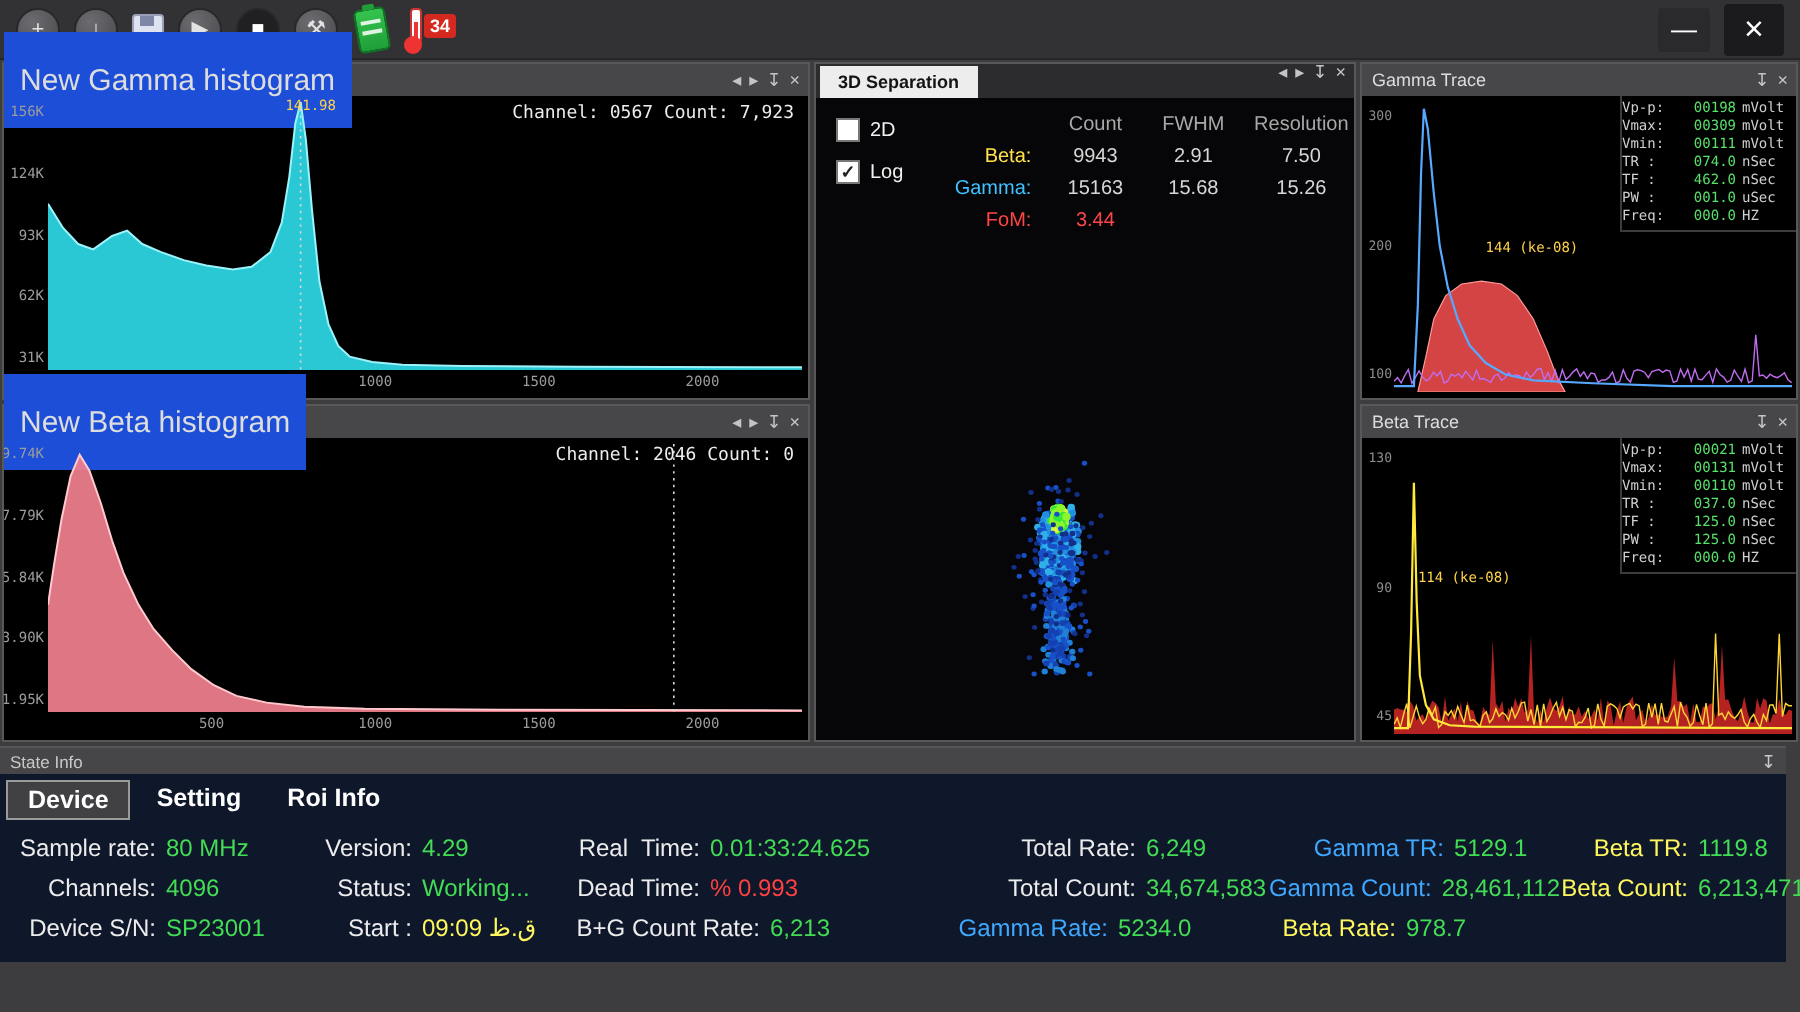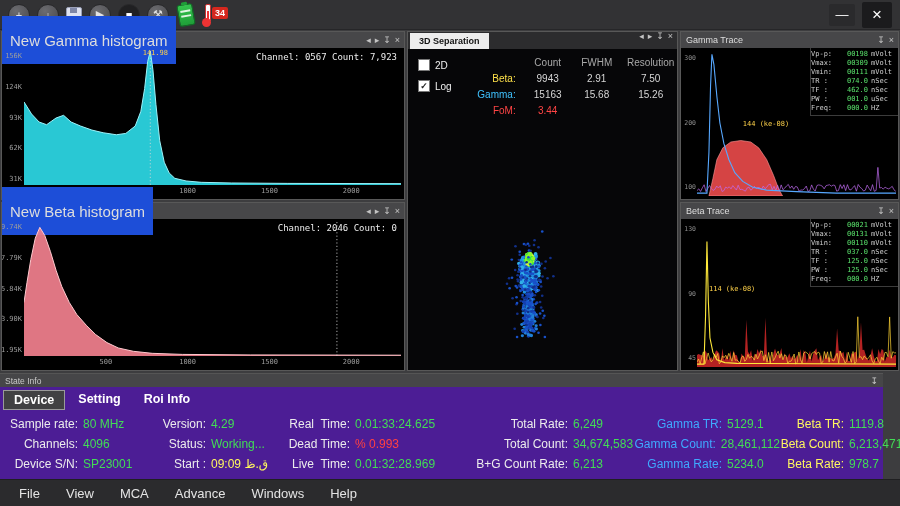--- a/index.html
+++ b/index.html
@@ -67,21 +67,21 @@
   .trace-yticks{position:absolute;left:1px;top:6px;bottom:8px;width:14px;display:flex;flex-direction:column;justify-content:space-between;align-items:flex-end;font-size:6.5px;color:#8d8d8d;font-family:"DejaVu Sans Mono",monospace;z-index:2;}
   .tplot{position:absolute;left:16px;right:2px;top:2px;bottom:3px;}
   .tplot svg{width:100%;height:100%;display:block;}
   .traceinfo{position:absolute;top:0;right:0;z-index:3;background:rgba(0,0,0,.78);border-left:1px solid #3c3c3c;border-bottom:1px solid #3c3c3c;padding:2px 0;font-family:"DejaVu Sans Mono",monospace;font-size:7px;line-height:9px;}
   .irow{display:flex;gap:3px;}
   .il{color:#cfcfcf;width:27px;}
   .iv{color:#59e06b;width:27px;text-align:right;}
   .iu{color:#cfcfcf;width:27px;}
 
   
-  .stateinfo{position:absolute;top:373px;left:0;right:17px;height:107px;background:#4c1d95;border-top:1px solid #555;}
+  .stateinfo{position:absolute;top:373px;left:0;right:7px;height:107px;background:#0f172a;border-top:1px solid #555;}
   .si-header{height:13px;background:#464648;display:flex;align-items:center;font-size:8.5px;color:#c9c9c9;padding:0 5px;}
   .si-header .pin{margin-left:auto;font-size:9px;cursor:pointer;}
   .si-tabs{display:flex;gap:3px;padding:3px 3px 1px;}
   .si-tab{font-size:12.5px;font-weight:bold;color:#fff;padding:2px 10px;cursor:pointer;}
   .si-tab.active{border:1px solid #9a9a9a;background:#414143;}
   .si-grid{display:grid;grid-template-columns:150px 122px 188px 168px 146px auto;padding:3px 6px 0;row-gap:1px;}
   .cell{display:flex;align-items:center;gap:5px;font-size:12px;height:19px;}
   .cell .l{color:#ececec;text-align:right;white-space:pre;}
   .cell .v{color:#42dd55;white-space:nowrap;}
   .c0 .l{width:72px}.c1 .l{width:50px}.c2 .l{width:72px}.c3 .l{width:102px}.c4 .l{width:88px}.c5 .l{width:64px}
@@ -1437,40 +1437,28 @@
           <span class="v">6,213,471</span>
         </div>
         <div class="cell c0">
           <span class="l">Device S/N:</span>
           <span class="v">SP23001</span>
         </div>
         <div class="cell c1">
           <span class="l">Start :</span>
           <span class="v vc-yellow">09:09 ق.ظ</span>
         </div>
-        <div class="cell c2">
-          <span class="l">Live  Time:</span>
-          <span class="v">0.01:32:28.969</span>
-        </div>
         <div class="cell c3">
           <span class="l">B+G Count Rate:</span>
           <span class="v">6,213</span>
         </div>
         <div class="cell c4">
           <span class="l lc-gamma">Gamma Rate:</span>
           <span class="v">5234.0</span>
         </div>
         <div class="cell c5">
           <span class="l lc-beta">Beta Rate:</span>
           <span class="v">978.7</span>
         </div>
       </div>
   </div>
 
-  <div class="menubar">
-      <div class="menu-item">File</div>
-      <div class="menu-item">View</div>
-      <div class="menu-item">MCA</div>
-      <div class="menu-item">Advance</div>
-      <div class="menu-item">Windows</div>
-      <div class="menu-item">Help</div>
-    </div>
 </div>
 
 </body></html>

